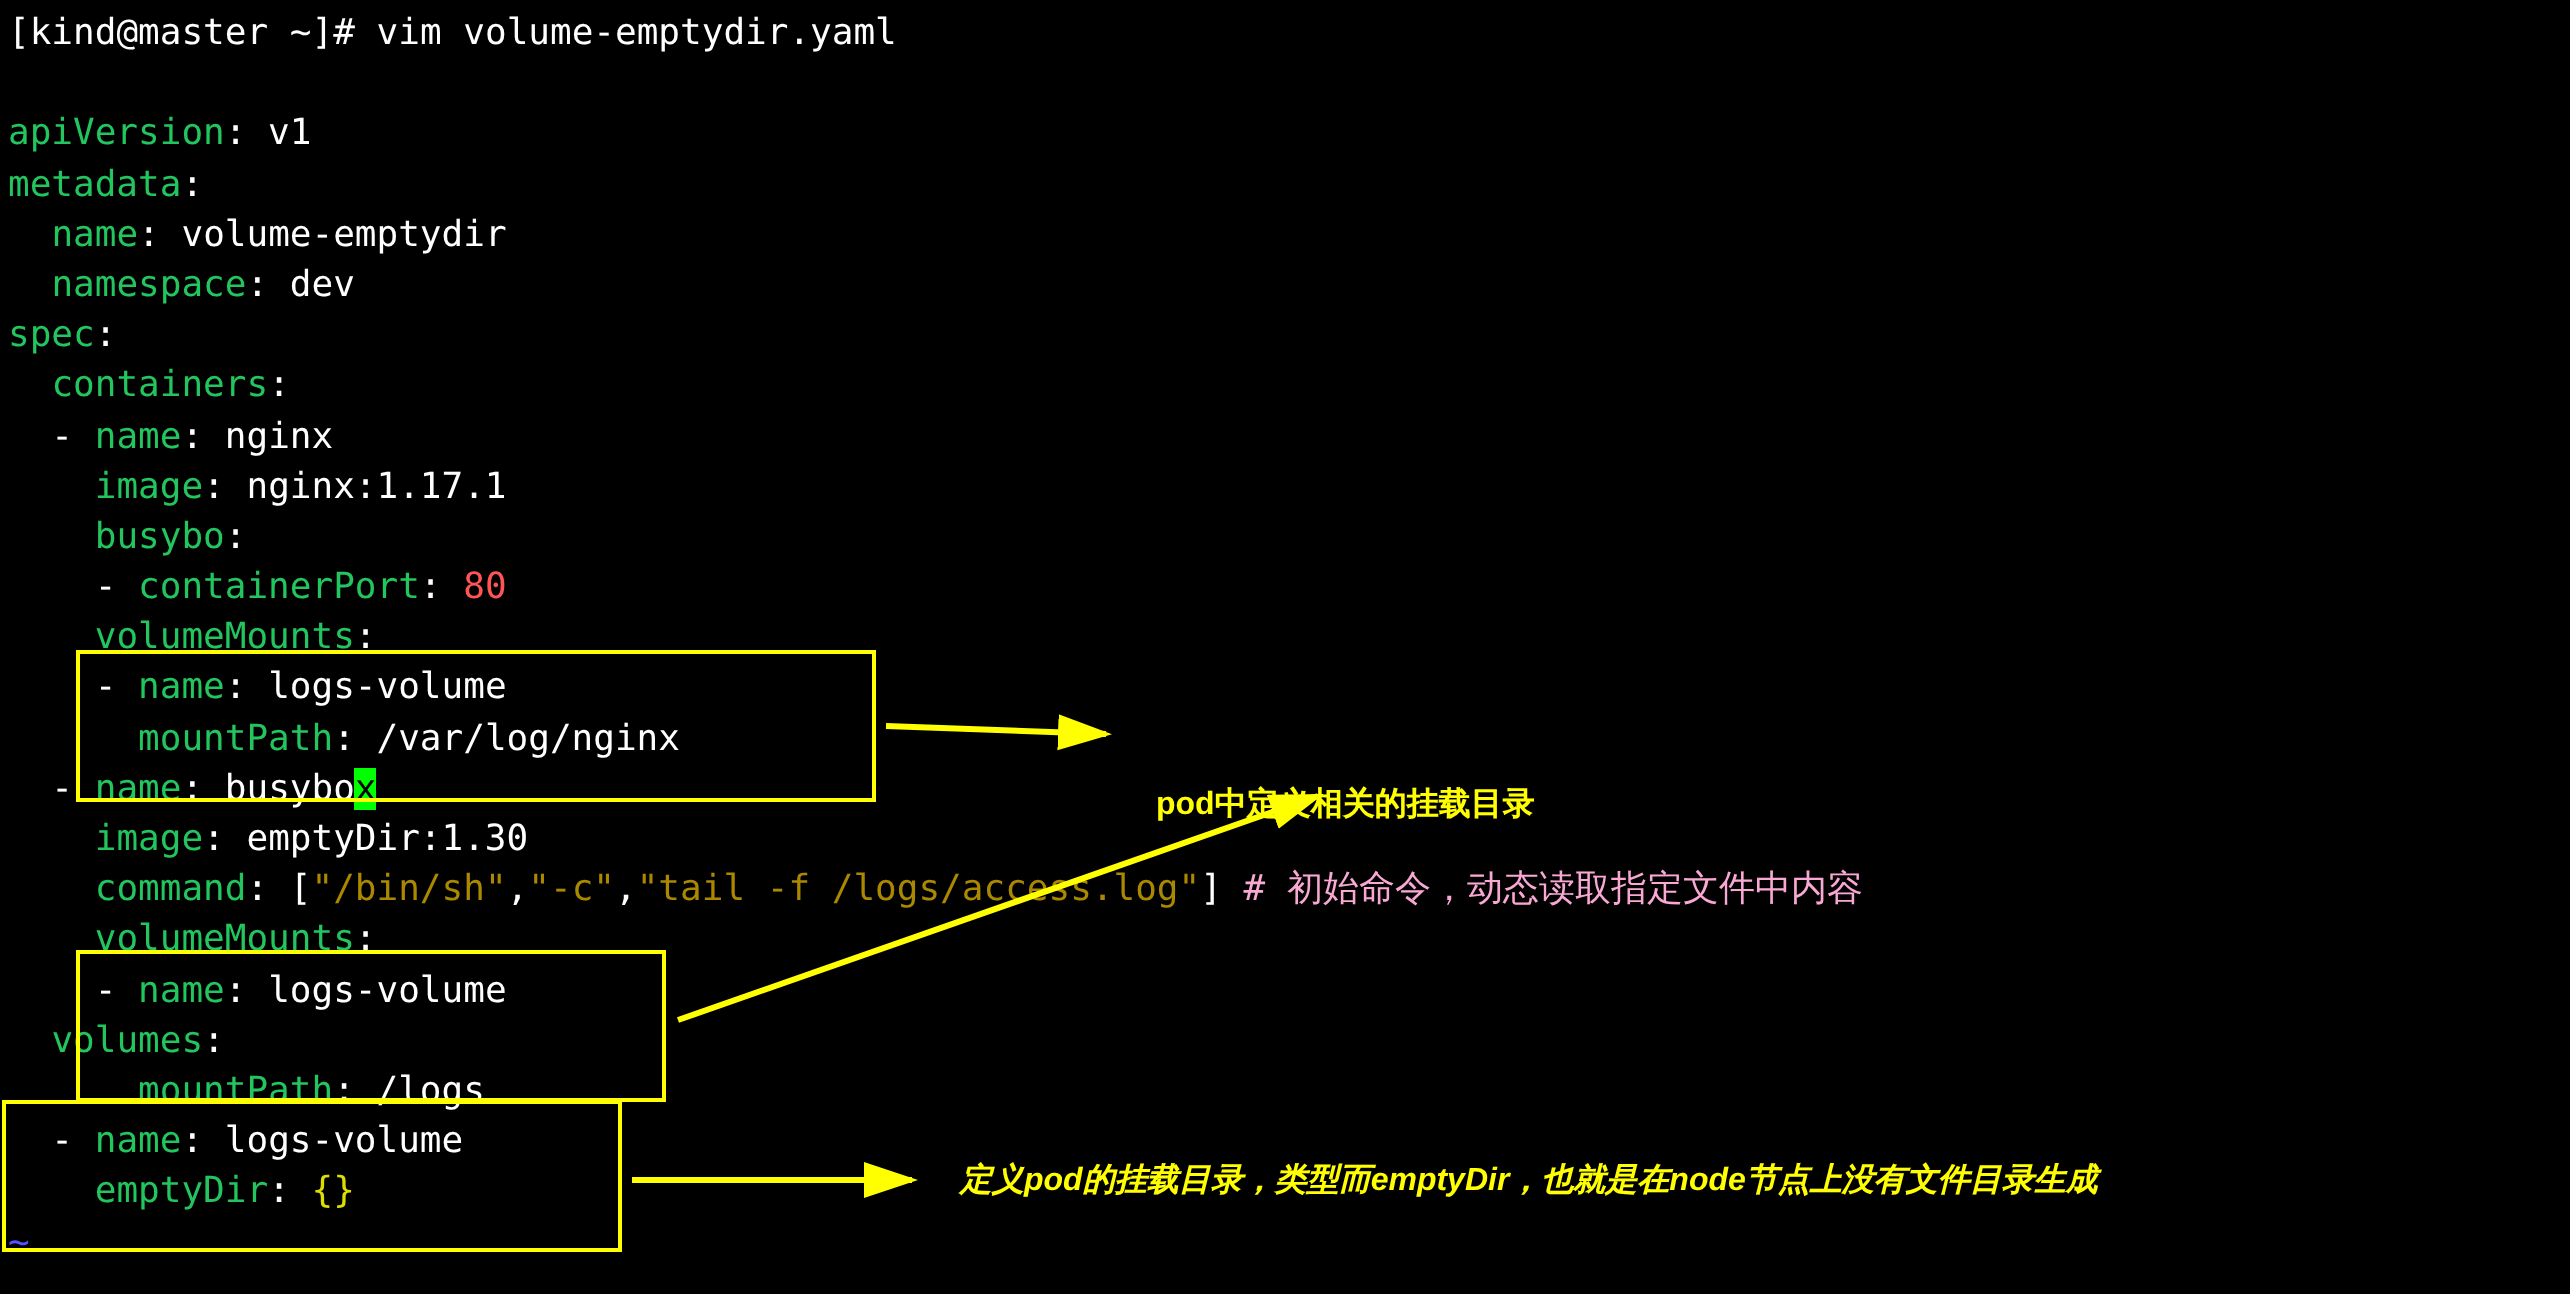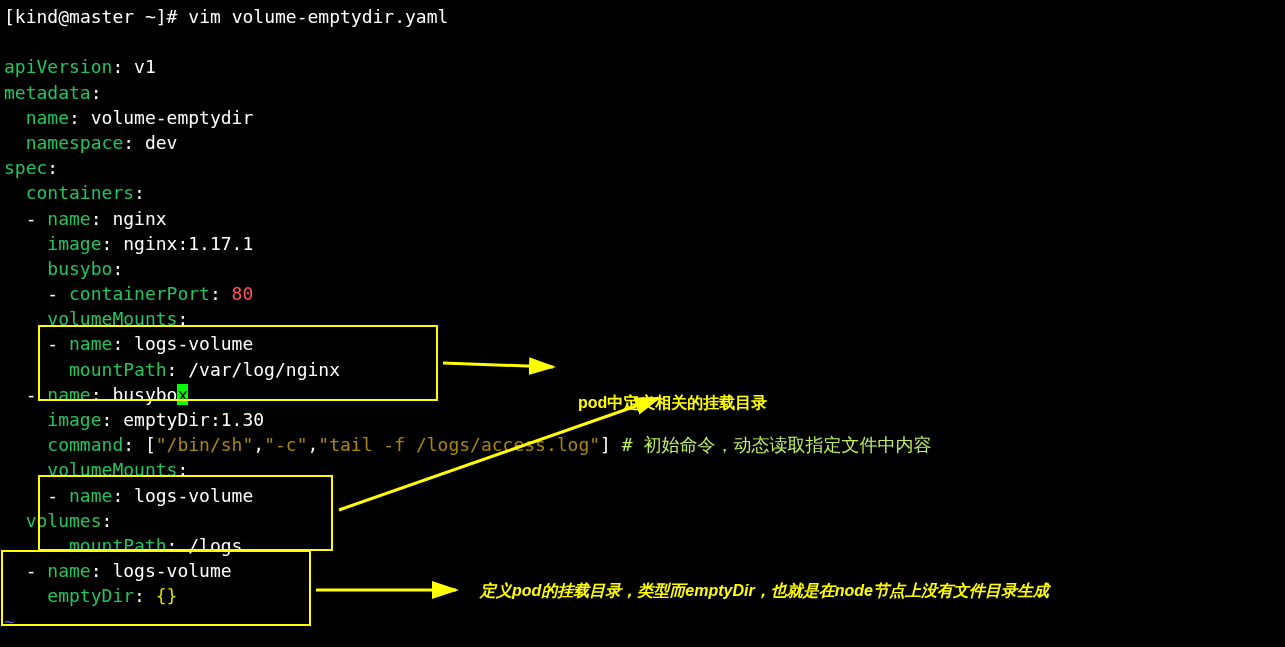--- a/index.html
+++ b/index.html
@@ -21,21 +21,21 @@
     .terminal {
       position: relative;
     }
     .line {
       white-space: pre;
     }
     .white { color: #ffffff; }
     .cyan { color: #22c55e; }
     .red { color: #ff5555; }
     .yellow-text { color: #dddd00; }
-    .blue { color: #bef264; }
+    .blue { color: #f9a8d4; }
     .brown { color: #aa8800; }
     .cursor {
       background: #00ff00;
       color: #000;
     }
     .tilde { color: #5555ff; }
     
     .box {
       position: absolute;
       border: 2px solid #ffff00;

